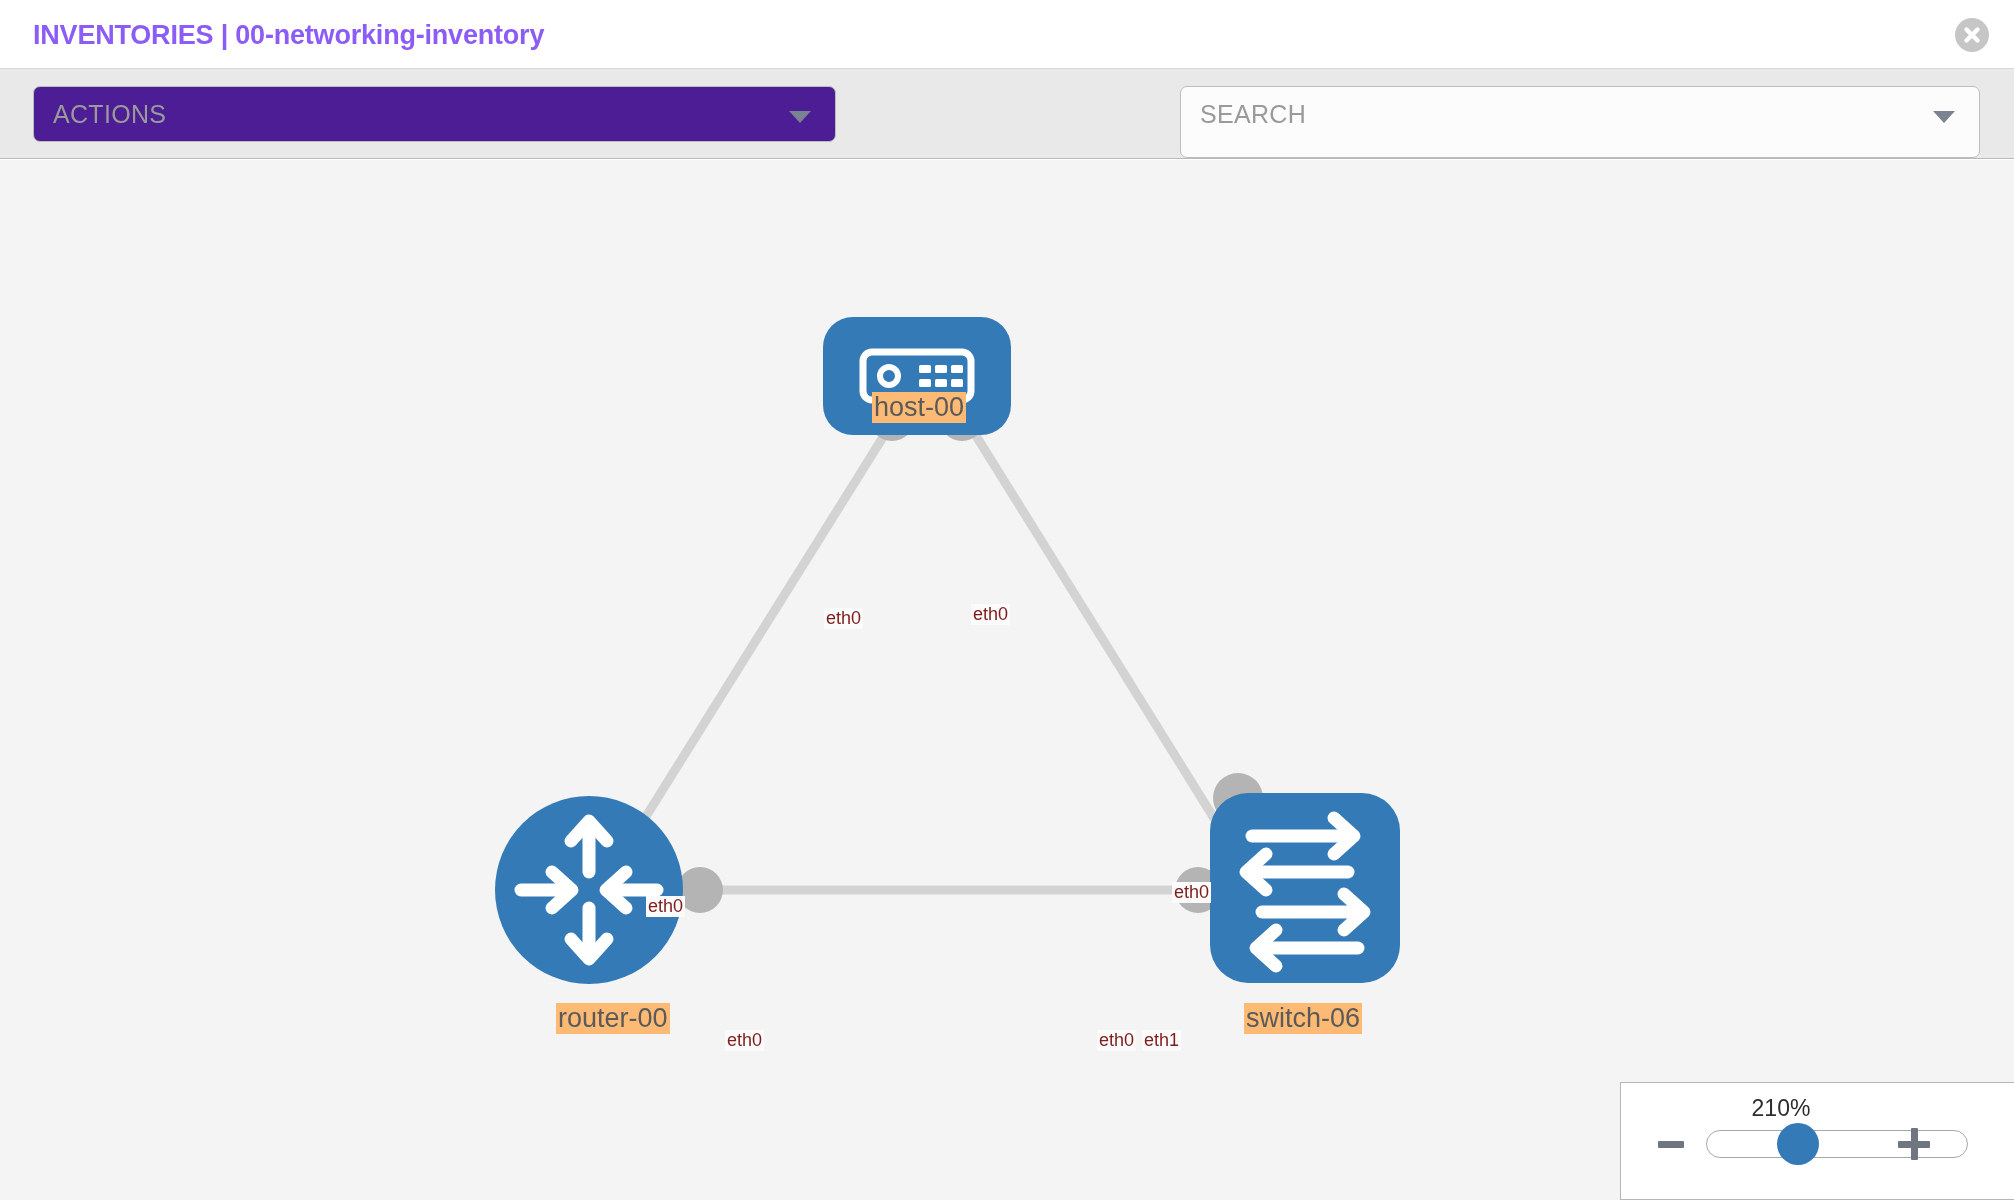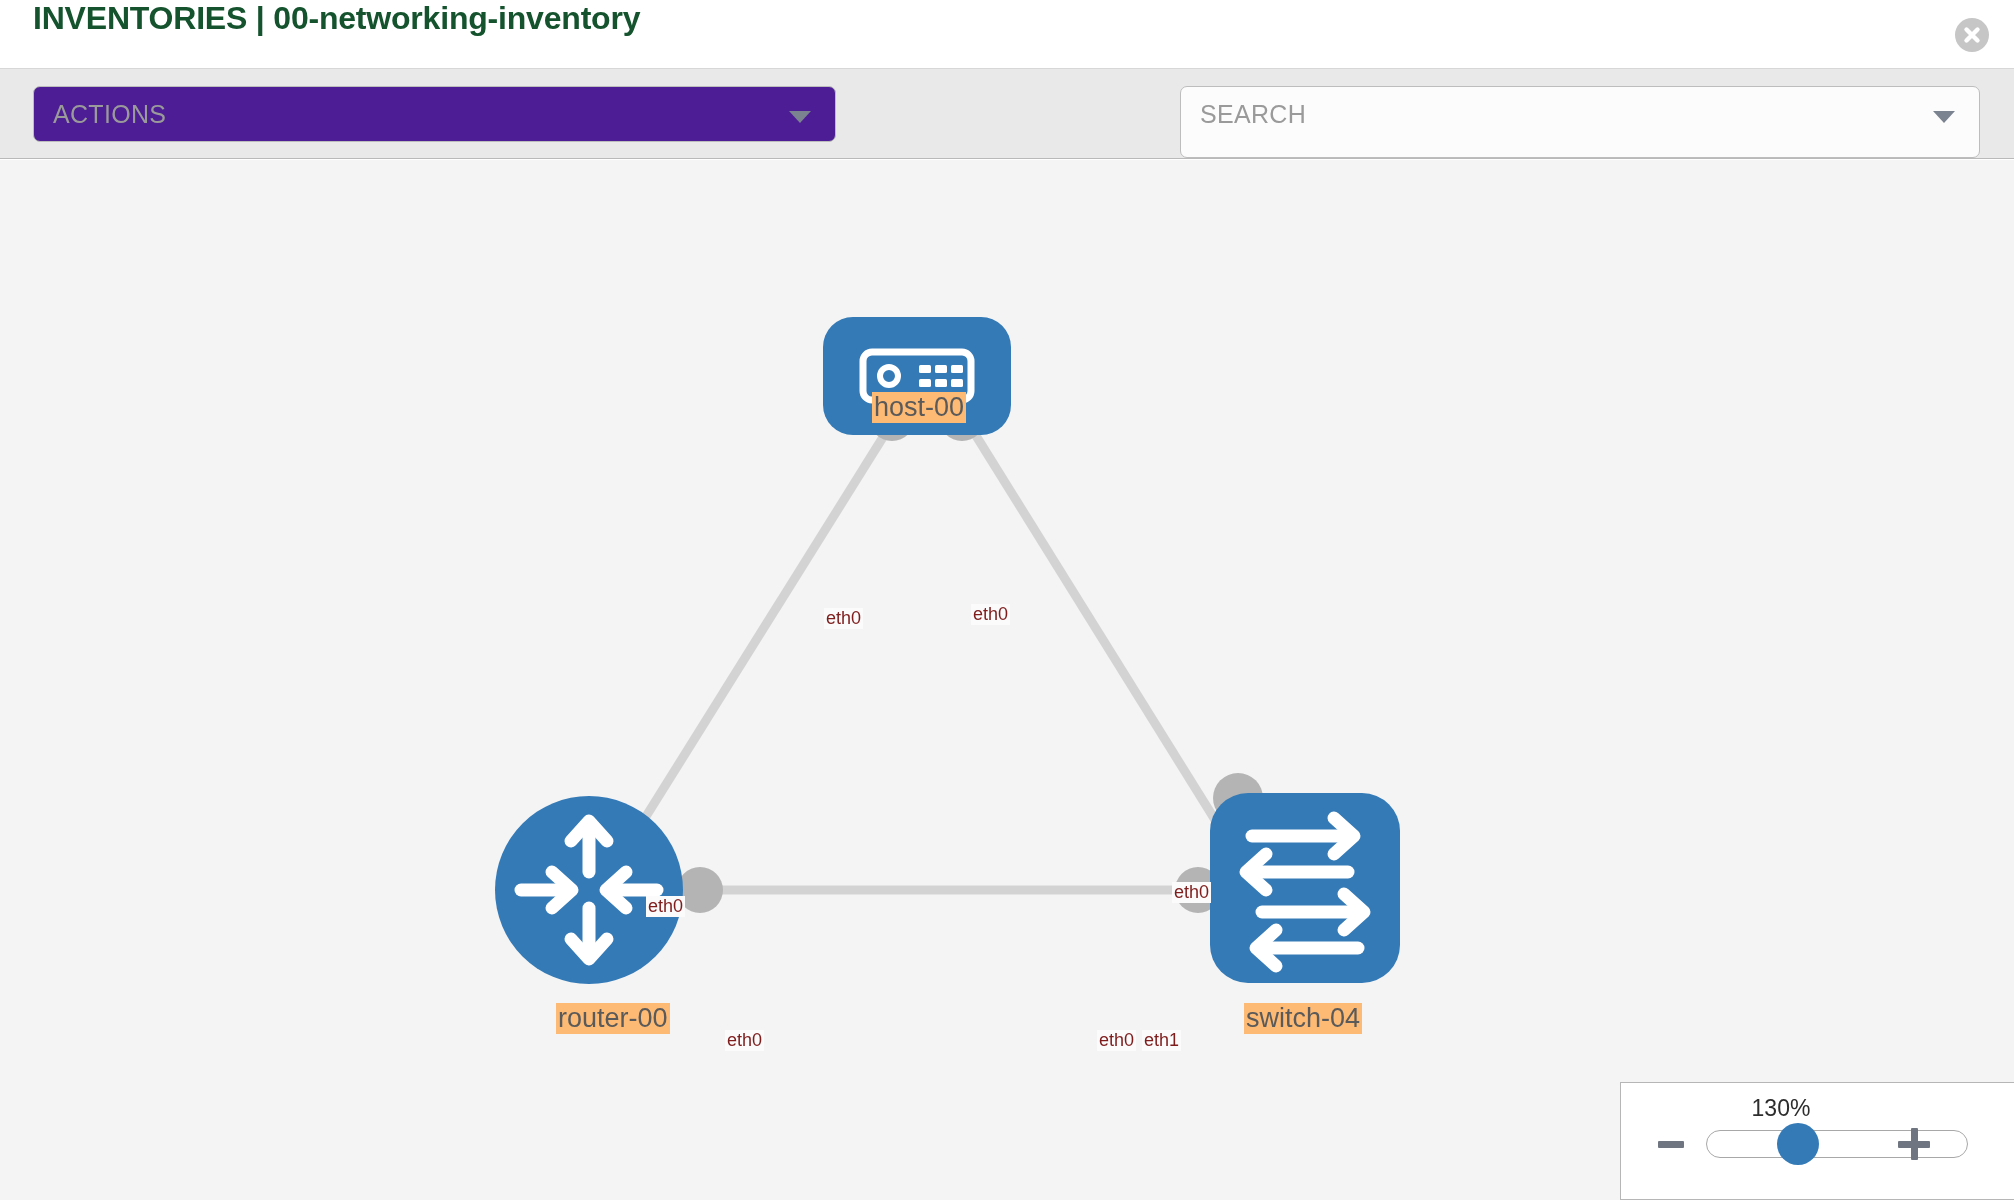--- a/index.html
+++ b/index.html
@@ -12,23 +12,23 @@
   #app { position: relative; width: 2014px; height: 1200px; }
 
   
   .header {
     position: absolute; left: 0; top: 0;
     width: 2014px; height: 69px;
     background: #ffffff;
     border-bottom: 1px solid #d7d7d7;
   }
   .page-title {
-    position: absolute; left: 33px; top: 0;
-    font-size: 32px; font-weight: bold;
-    color: #14532d;
+    position: absolute; left: 33px; top: 20px;
+    font-size: 27px; font-weight: bold;
+    color: #8b5cf6;
     letter-spacing: -0.2px;
     white-space: nowrap;
   }
   .close-btn {
     position: absolute; right: 25px; top: 18px;
     width: 34px; height: 34px;
     cursor: pointer;
   }
 
   
@@ -254,32 +254,32 @@
           <path d="M1344 734 L1364 752 L1344 770"></path>
 
           <path d="M1358 788 L1258 788"></path>
           <path d="M1276 770 L1256 788 L1276 806"></path>
         </g>
       </g>
     </svg>
 
     <div class="node-label" style="left:872px; top:232px;">host-00</div>
     <div class="node-label" style="left:556px; top:843px;">router-00</div>
-    <div class="node-label" style="left:1244px; top:843px;">switch-04</div>
+    <div class="node-label" style="left:1244px; top:843px;">switch-06</div>
 
     <div class="if-label" style="left:824px; top:448px;">eth0</div>
     <div class="if-label" style="left:971px; top:444px;">eth0</div>
     <div class="if-label" style="left:646px; top:736px;">eth0</div>
     <div class="if-label" style="left:1172px; top:722px;">eth0</div>
     <div class="if-label" style="left:725px; top:870px;">eth0</div>
     <div class="if-label" style="left:1097px; top:870px;">eth0</div>
     <div class="if-label" style="left:1142px; top:870px;">eth1</div>
   </div>
 
   <div class="zoom-panel">
-    <div class="zoom-level">130%</div>
+    <div class="zoom-level">210%</div>
     <div class="zoom-minus"></div>
     <div class="zoom-track"></div>
     <div class="zoom-thumb"></div>
     <div class="zoom-plus"></div>
   </div>
 
 </div>
 
 </body></html>

